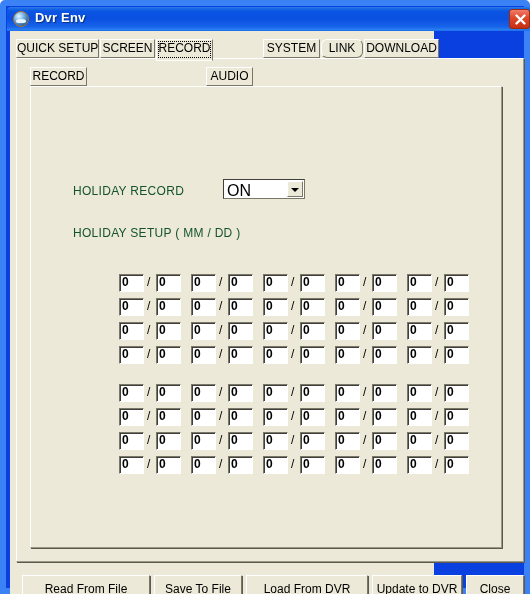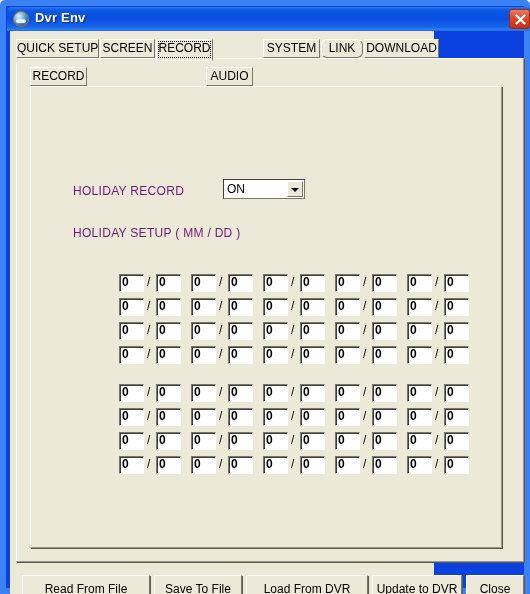--- a/index.html
+++ b/index.html
@@ -151,42 +151,42 @@
     border: 1px solid #ffffff;
     border-right-color: #9a9784;
     border-bottom-color: #9a9784;
     box-shadow: 1px 1px 0 0 #5c5a50;
   }
 
   
   .form-label {
     position: absolute;
     font-size: 12px;
-    color: #701a75;
+    color: #14532d;
     white-space: nowrap;
     letter-spacing: 0.3px;
   }
   #lbl-holiday-record { left: 42px; top: 97px; }
   #lbl-holiday-setup  { left: 42px; top: 127px; margin-top: 12px; }
 
   #holiday-record-select {
     position: absolute;
     left: 192px; top: 92px;
     width: 82px; height: 20px;
     box-sizing: border-box;
     background: #ffffff;
     border: 1px solid #7a7768;
     border-top-color: #40403a;
     border-left-color: #40403a;
     cursor: pointer;
   }
   #holiday-record-value {
     position: absolute;
     left: 3px; top: 2px;
-    font-size: 12px;
+    font-size: 16px;
     color: #000000;
   }
   #holiday-record-arrow {
     position: absolute;
     right: 1px; top: 1px;
     width: 16px; height: 16px;
     box-sizing: border-box;
     background: #ece9d8;
     border: 1px solid #ffffff;
     border-right-color: #7a7768;

